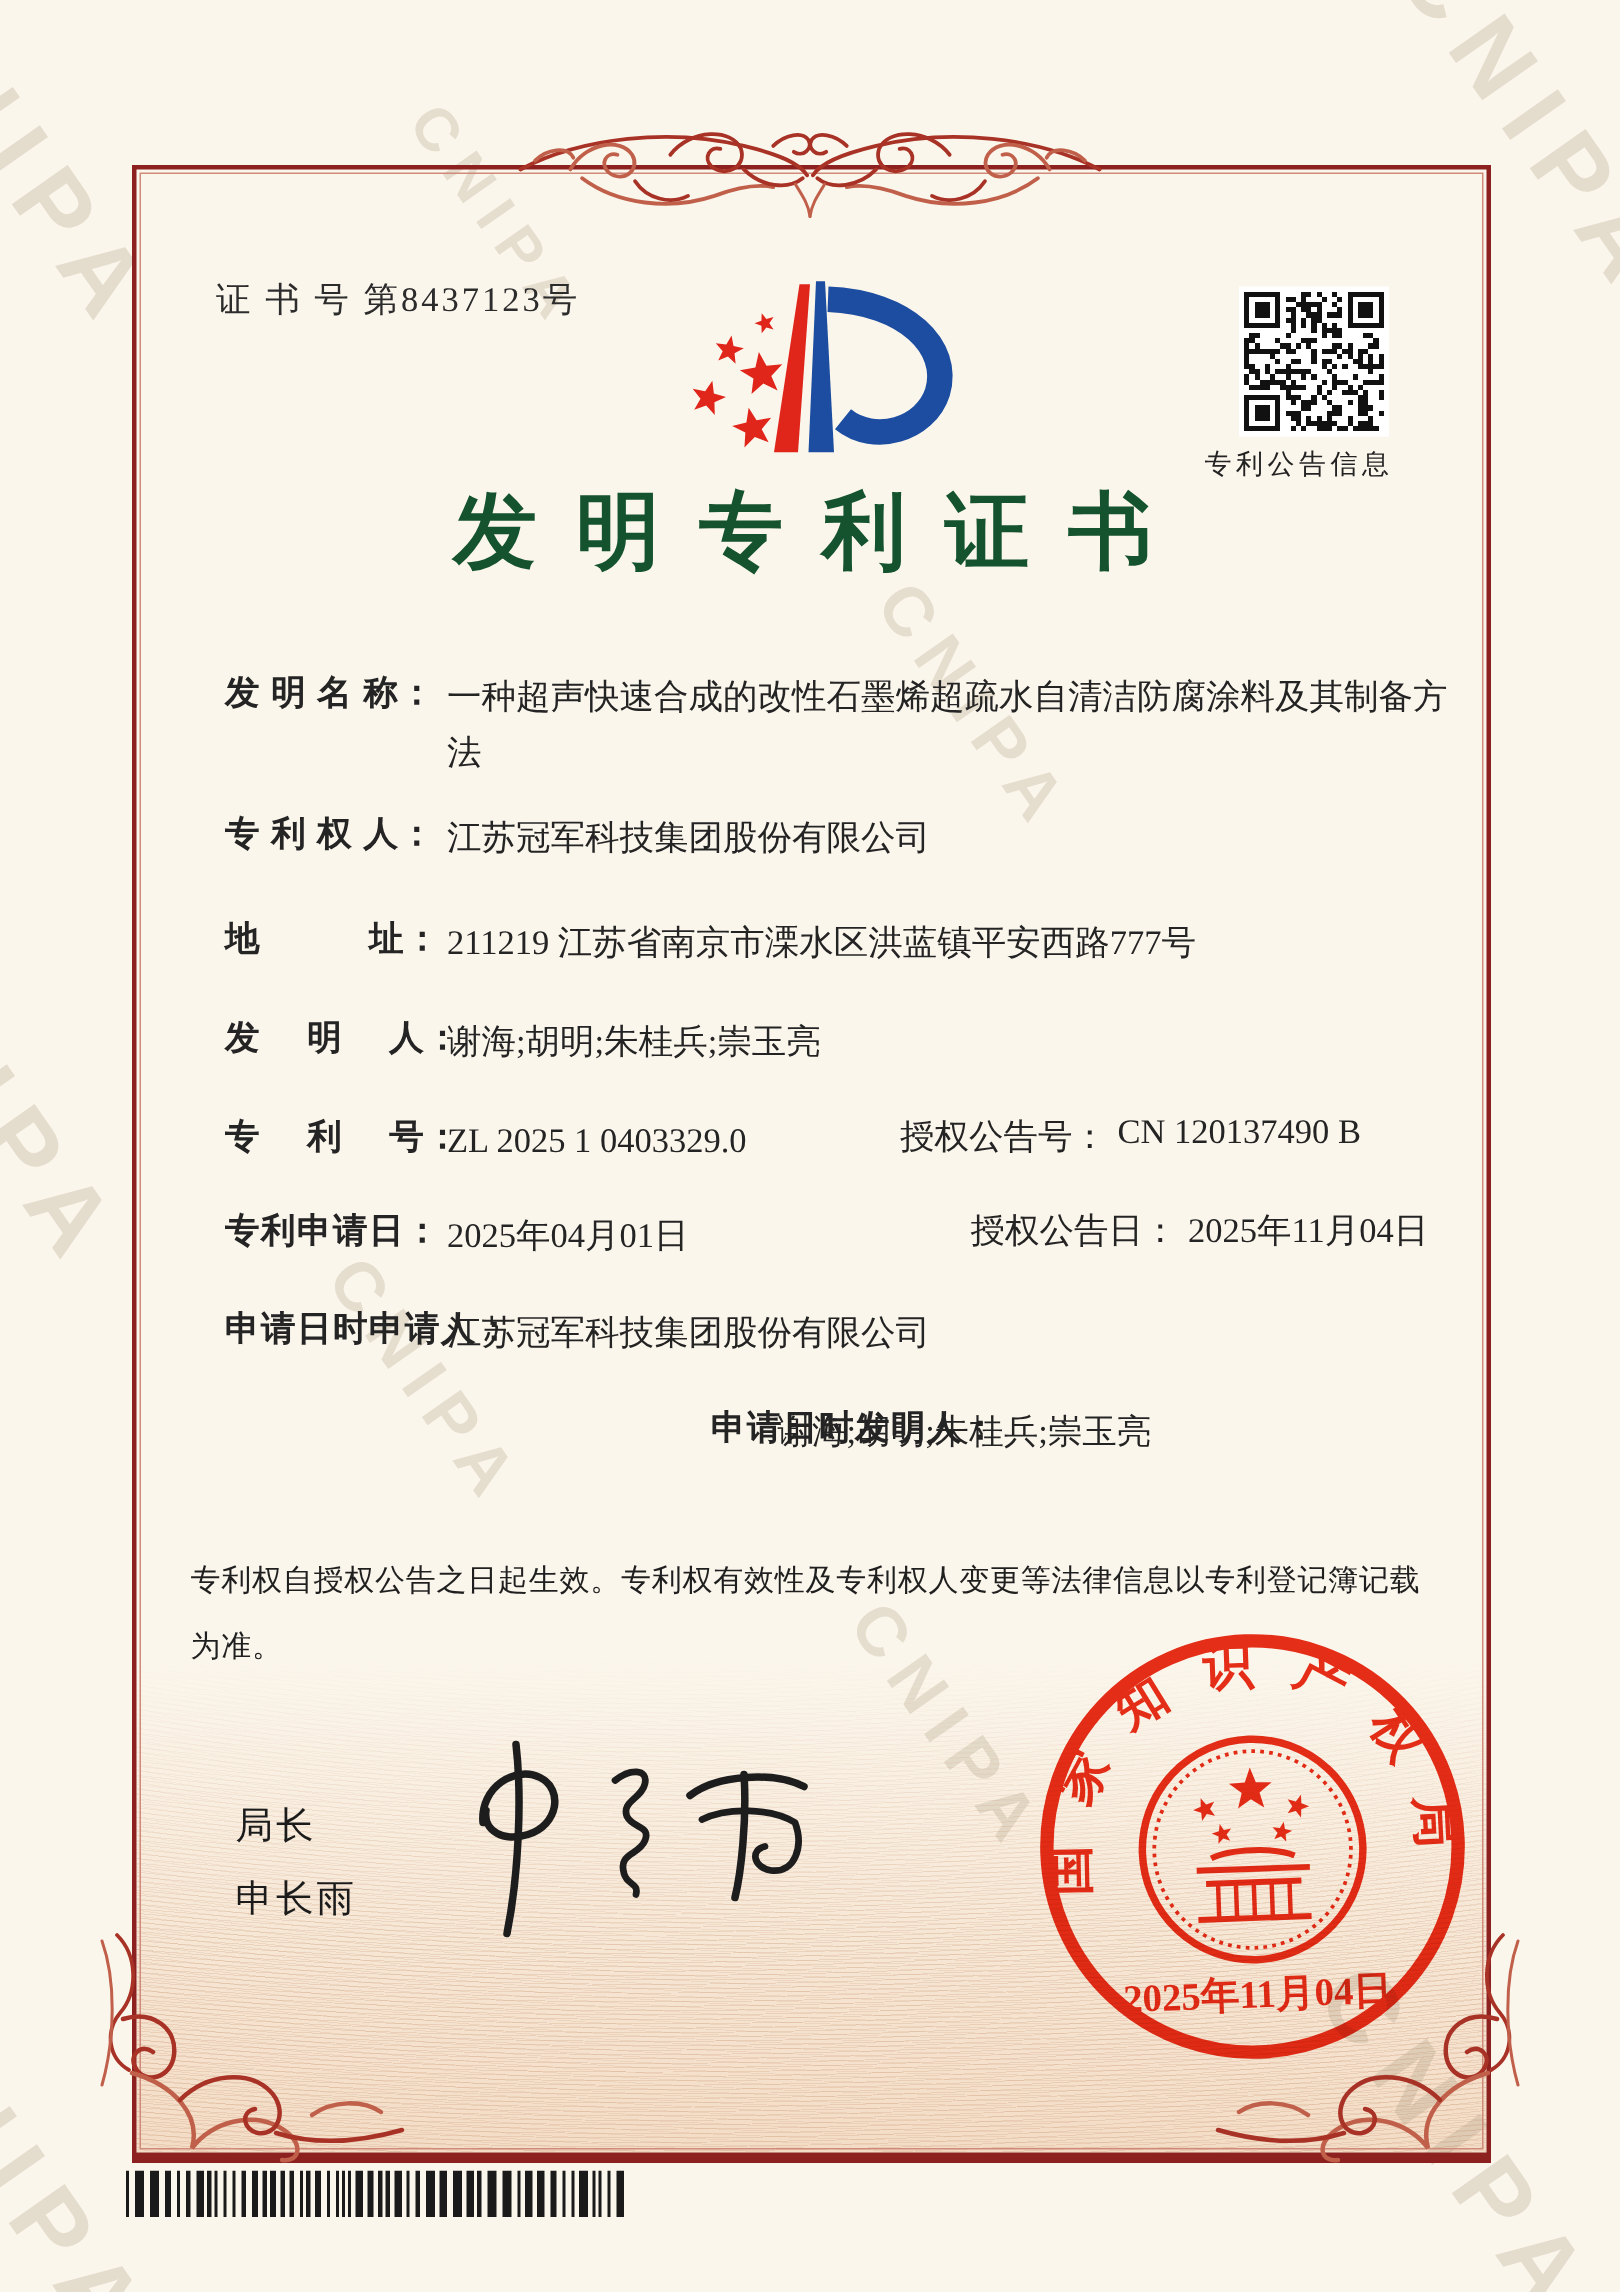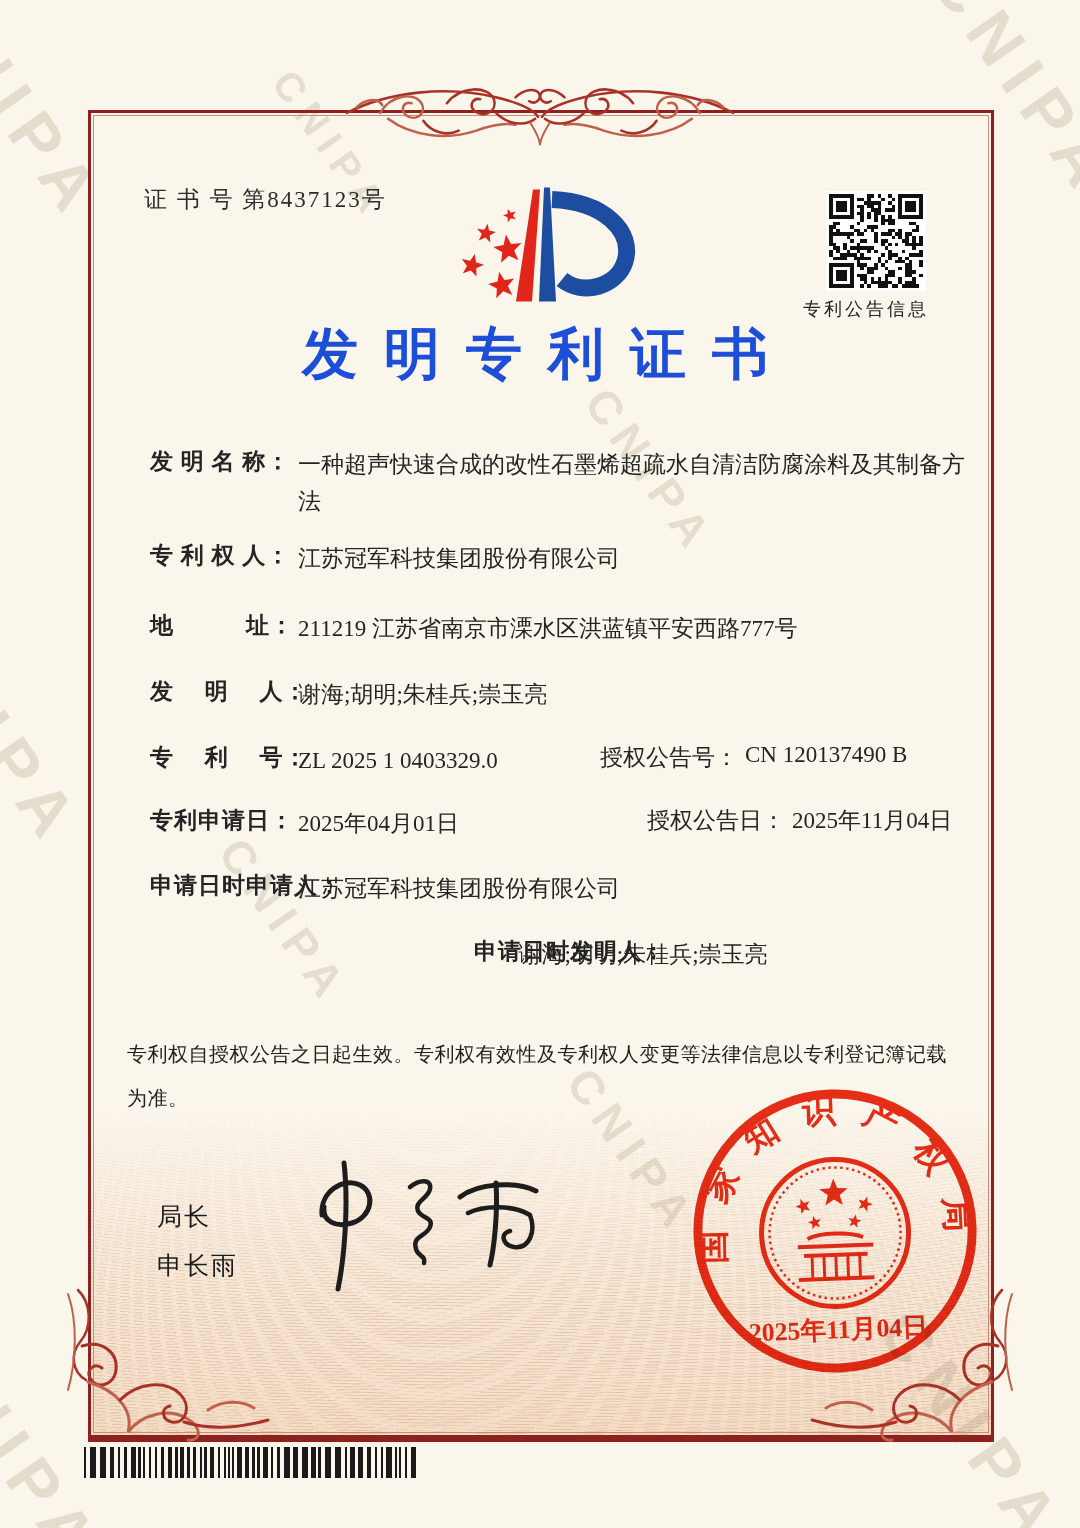--- a/index.html
+++ b/index.html
@@ -48,21 +48,21 @@
   .orn-corner{position:absolute;width:235px;height:175px;z-index:4;}
   .orn-bl{left:58px;top:1282px;}
   .orn-br{right:58px;top:1282px;transform:scaleX(-1);}
   
   .cert-no{position:absolute;left:144px;top:184px;z-index:5;font-size:23px;letter-spacing:2px;color:#2c2c2c;}
   .logo{position:absolute;left:428px;top:176px;width:250px;height:138px;z-index:5;}
   .qr{position:absolute;left:826px;top:191px;width:100px;height:100px;z-index:5;background:#fff;}
   .qr-label{position:absolute;left:803px;top:297px;z-index:5;font-size:18px;letter-spacing:3px;color:#232323;}
   .title{
     position:absolute;left:0;right:0;top:317px;z-index:5;text-align:center;
-    font-size:56px;font-weight:700;letter-spacing:26px;padding-left:16px;color:#1d4ed8;
+    font-size:56px;font-weight:700;letter-spacing:26px;padding-left:16px;color:#14532d;
   }
   
   .row{position:absolute;left:150px;width:840px;z-index:5;font-size:23px;color:#242424;}
   .row .lbl{letter-spacing:1px;font-weight:bold;}
   .row .val{position:absolute;left:148px;top:0;width:690px;line-height:37px;}
   .row-r{position:absolute;left:600px;width:420px;z-index:5;font-size:23px;color:#242424;}
   .row-r .val{position:absolute;left:145px;top:0;width:280px;}
   .r-name{top:446px;} .r-name .val{width:668px;}
   .r-patentee{top:540px;}
   .r-address{top:610px;}

